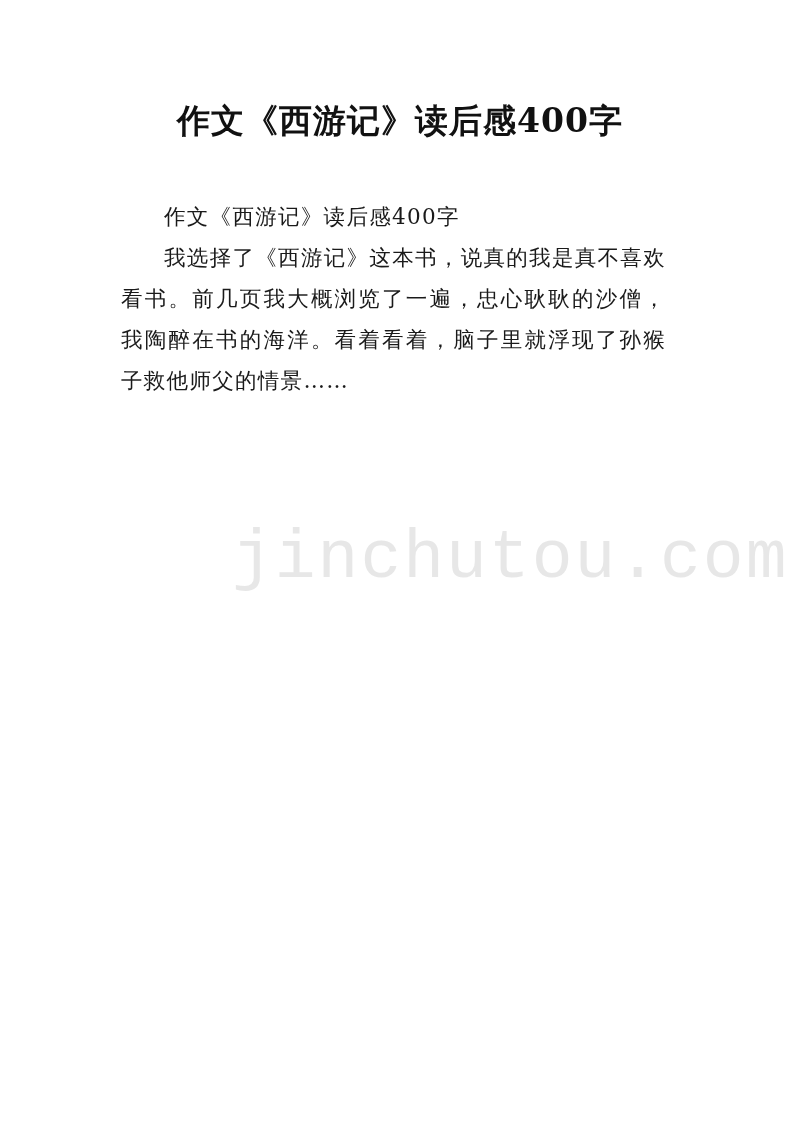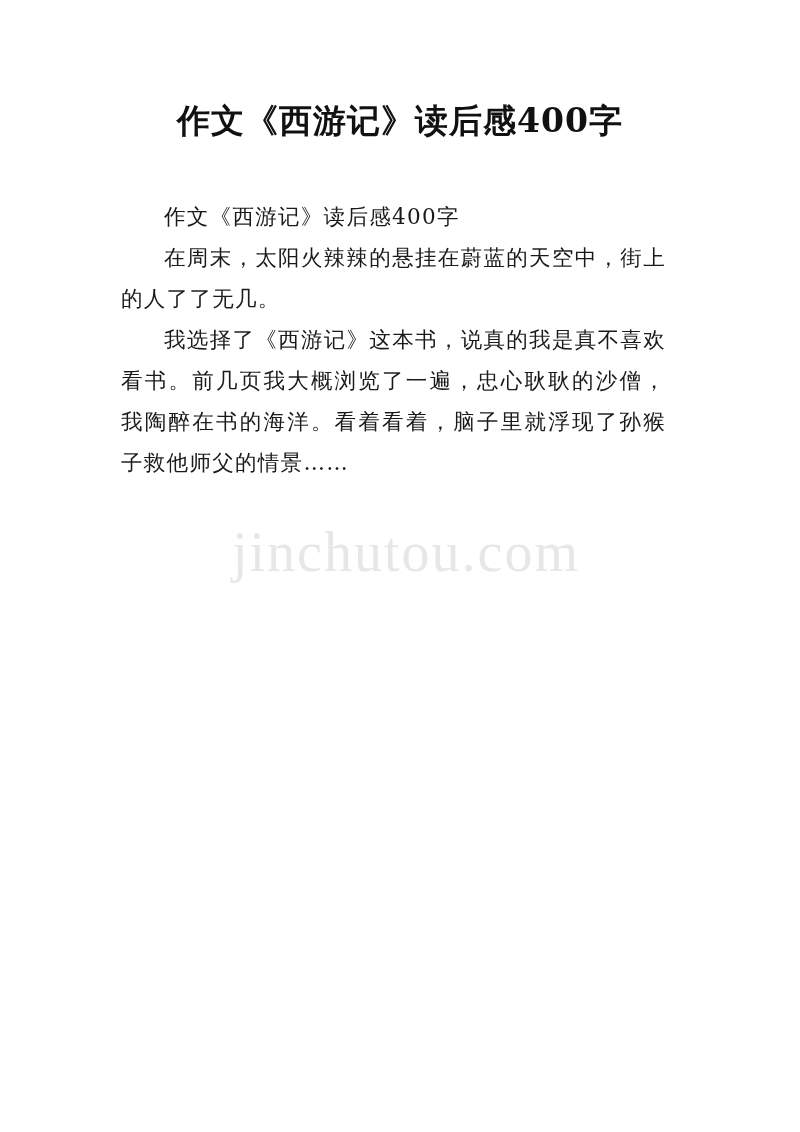--- a/index.html
+++ b/index.html
@@ -46,36 +46,35 @@
       color: #1a1a1a;
     }
     .body p {
       margin: 0;
       text-indent: 43px;
     }
     .watermark {
       position: absolute;
       left: 232px;
       top: 520px;
-      font-family: Liberation Serif, serif;
-      font-size: 56px;
+      font-family: Liberation Mono, monospace;
+      font-size: 68px;
       font-weight: normal;
       color: rgba(170,170,170,0.28);
       letter-spacing: 2px;
       pointer-events: none;
       white-space: nowrap;
       text-align: center;
     }
   </style>
 </head>
 <body>
 
 <div class="page">
   <div class="watermark">jinchutou.com</div>
 
   <h1 class="title" style="margin:0;">作文《西游记》读后感400字</h1>
 
   <div class="body">
     <p>作文《西游记》读后感400字</p>
-    <p>在周末，太阳火辣辣的悬挂在蔚蓝的天空中，街上的人了了无几。</p>
     <p>我选择了《西游记》这本书，说真的我是真不喜欢看书。前几页我大概浏览了一遍，忠心耿耿的沙僧，我陶醉在书的海洋。看着看着，脑子里就浮现了孙猴子救他师父的情景……</p>
   </div>
 </div>
 
 </body></html>

